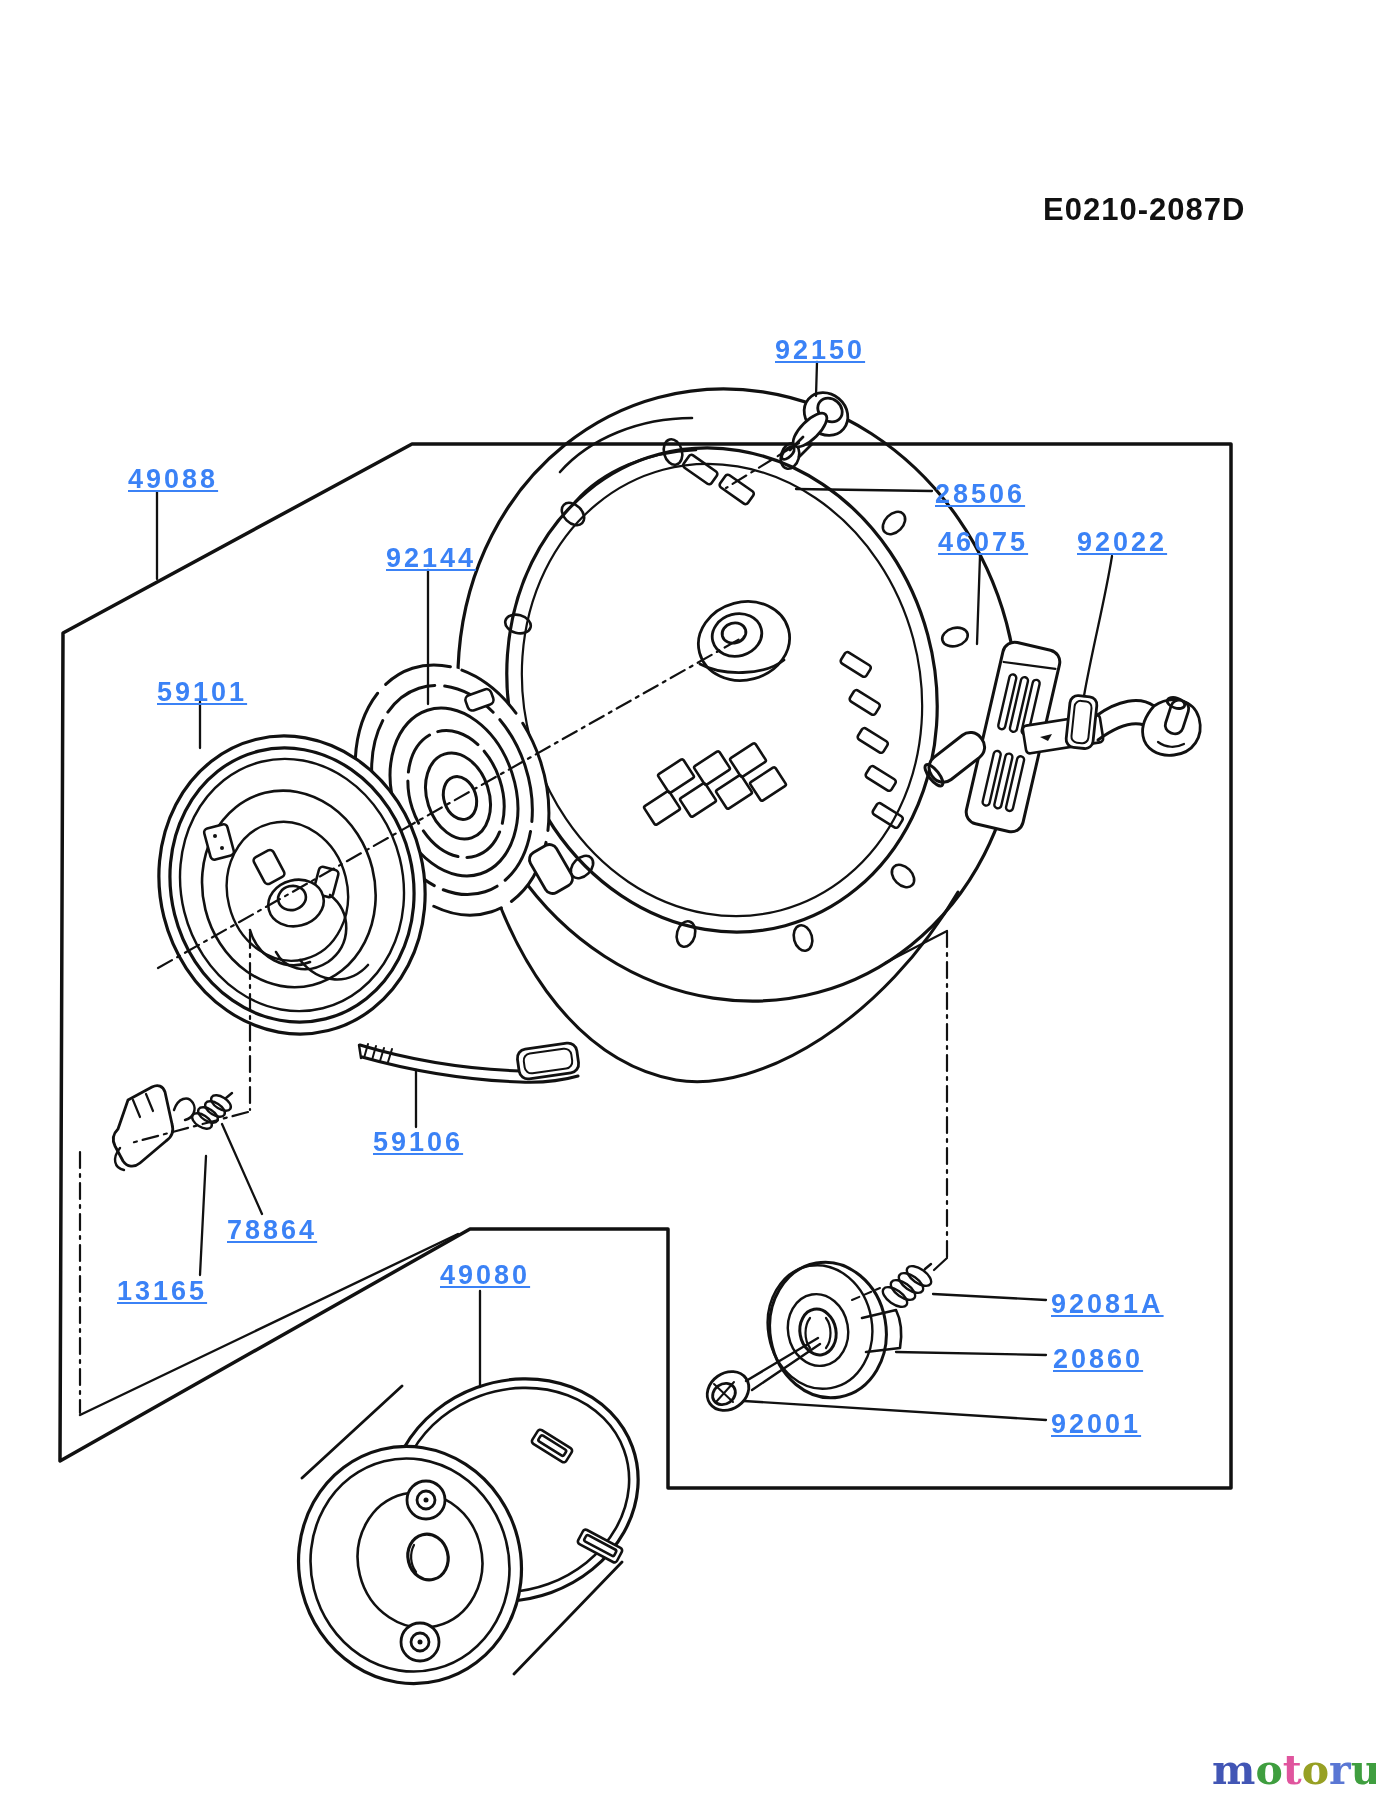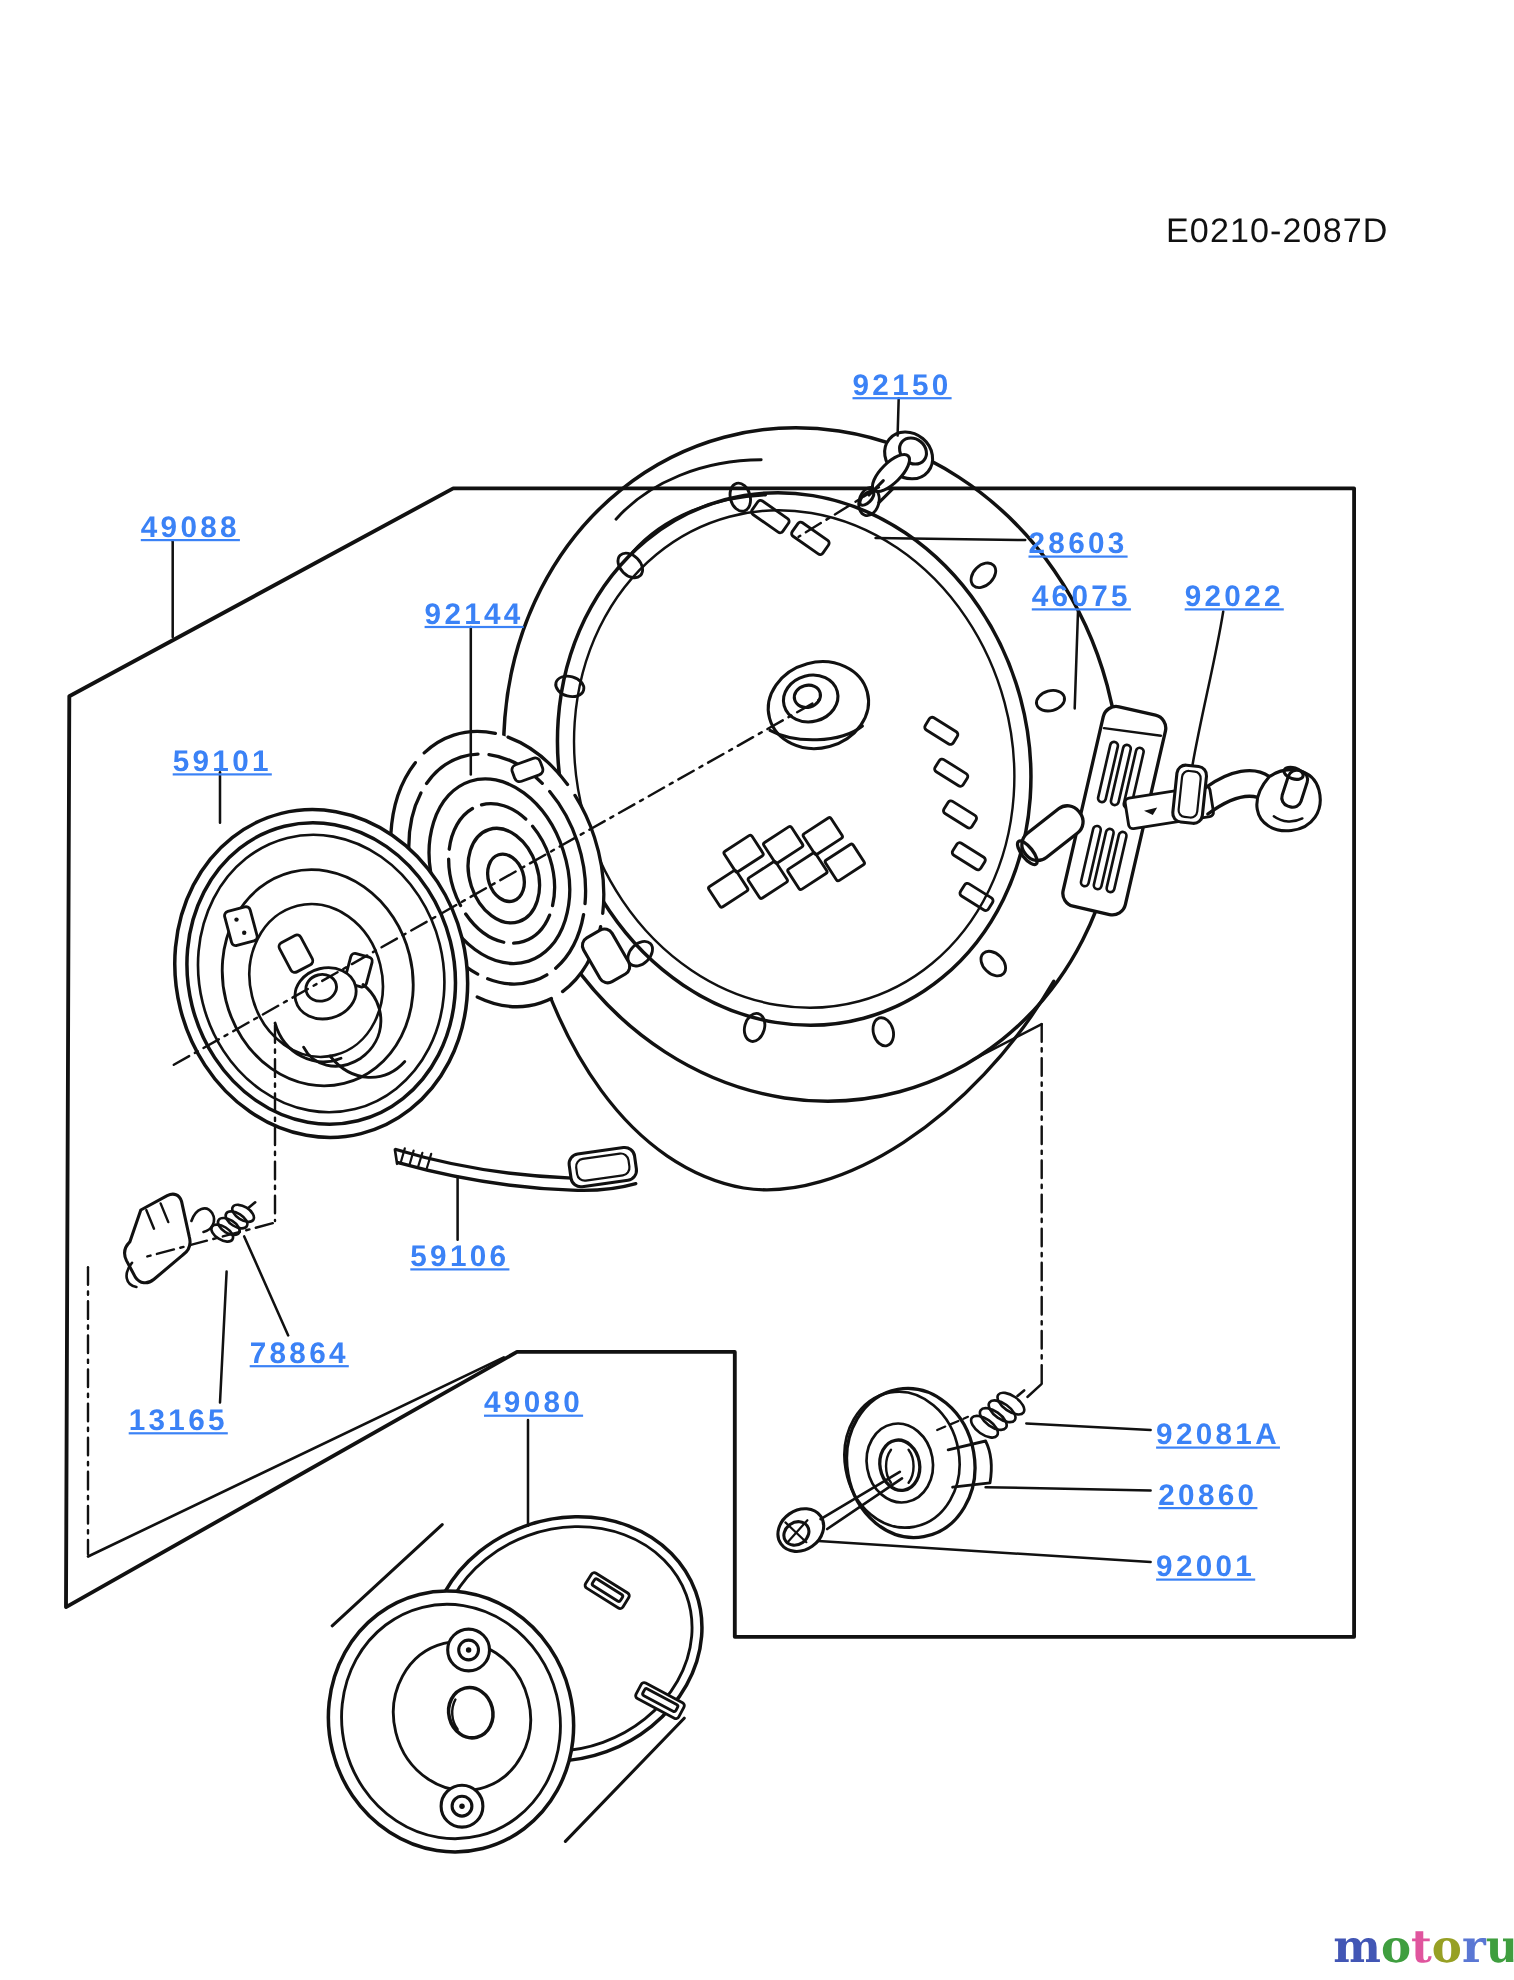--- a/index.html
+++ b/index.html
@@ -1,22 +1,22 @@
 <!DOCTYPE html>
 <html><head>
 <meta charset="utf-8">
 <style>
   html,body{margin:0;padding:0;background:#ffffff;}
   .stage{position:relative;width:1376px;height:1800px;background:#ffffff;overflow:hidden;
          font-family:"Liberation Sans", sans-serif;}
   .art{position:absolute;left:0;top:0;}
   .lbl{position:absolute;font-weight:700;font-size:27px;letter-spacing:3px;color:#3b82f6;
        white-space:nowrap;line-height:1;text-decoration:underline;}
-  .title{position:absolute;font-weight:400;font-size:31px;letter-spacing:1px;color:#111;
-         white-space:nowrap;line-height:1;margin-left:17px;}
+  .title{position:absolute;font-weight:700;font-size:31px;letter-spacing:1px;color:#111;
+         white-space:nowrap;line-height:1;}
   .watermark{position:absolute;left:1212px;top:1750px;
              font-family:"DejaVu Serif", serif;font-weight:700;font-size:41px;line-height:1;
              white-space:nowrap;}
 </style>
 </head>
 <body>
 
 <div class="stage">
 
   <svg class="art" width="1376" height="1800" viewBox="0 0 1376 1800" stroke="#111" fill="none" stroke-linecap="round" stroke-linejoin="round">
@@ -262,21 +262,21 @@
       <path d="M 1046,1300 L 933,1294"></path>
       <path d="M 1046,1355 L 896,1352"></path>
       <path d="M 1046,1420 L 744,1401"></path>
     </g>
   </svg>
 
   <div class="title" style="left:1043px;top:194px">E0210-2087D</div>
 
   <div class="lbl" style="left:775px;top:337px">92150</div>
   <div class="lbl" style="left:128px;top:466px">49088</div>
-  <div class="lbl" style="left:935px;top:481px">28603</div>
+  <div class="lbl" style="left:935px;top:481px">28506</div>
   <div class="lbl" style="left:938px;top:529px">46075</div>
   <div class="lbl" style="left:1077px;top:529px">92022</div>
   <div class="lbl" style="left:386px;top:545px">92144</div>
   <div class="lbl" style="left:157px;top:679px">59101</div>
   <div class="lbl" style="left:373px;top:1129px">59106</div>
   <div class="lbl" style="left:227px;top:1217px">78864</div>
   <div class="lbl" style="left:117px;top:1278px">13165</div>
   <div class="lbl" style="left:440px;top:1262px">49080</div>
   <div class="lbl" style="left:1051px;top:1291px">92081A</div>
   <div class="lbl" style="left:1053px;top:1346px">20860</div>

